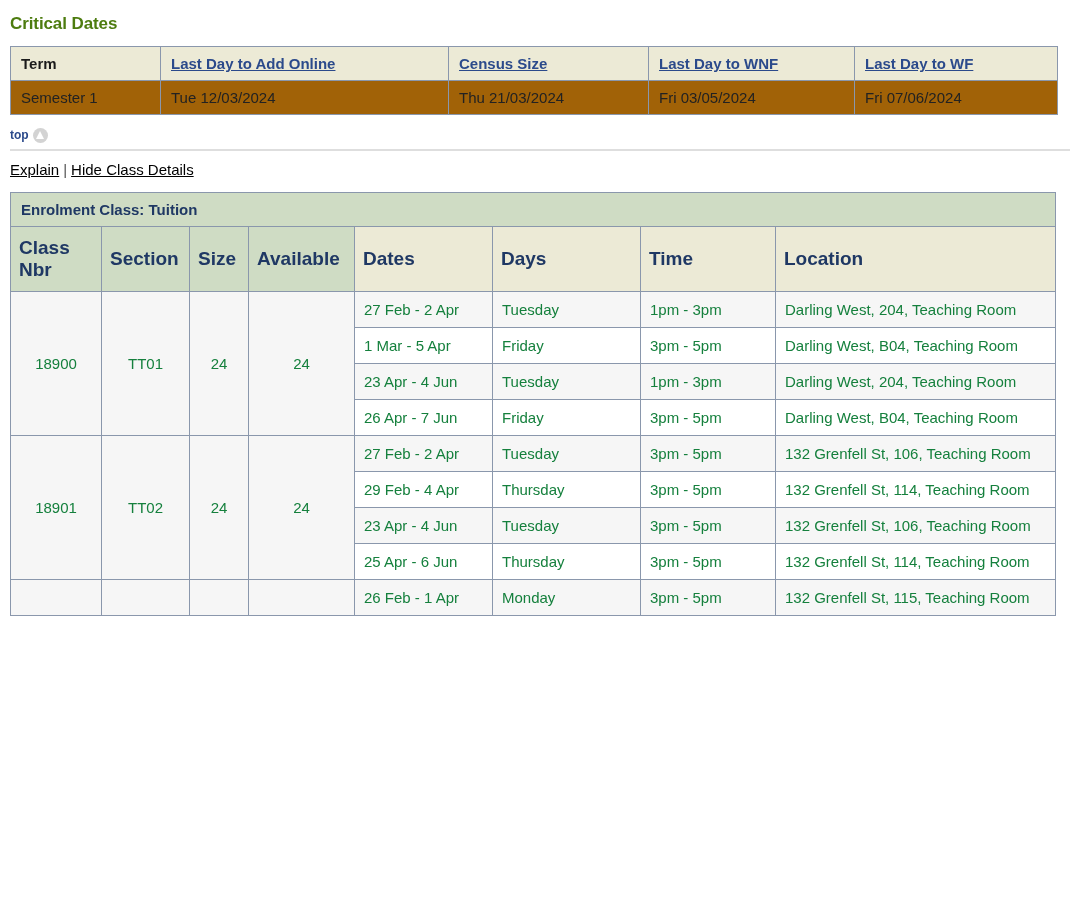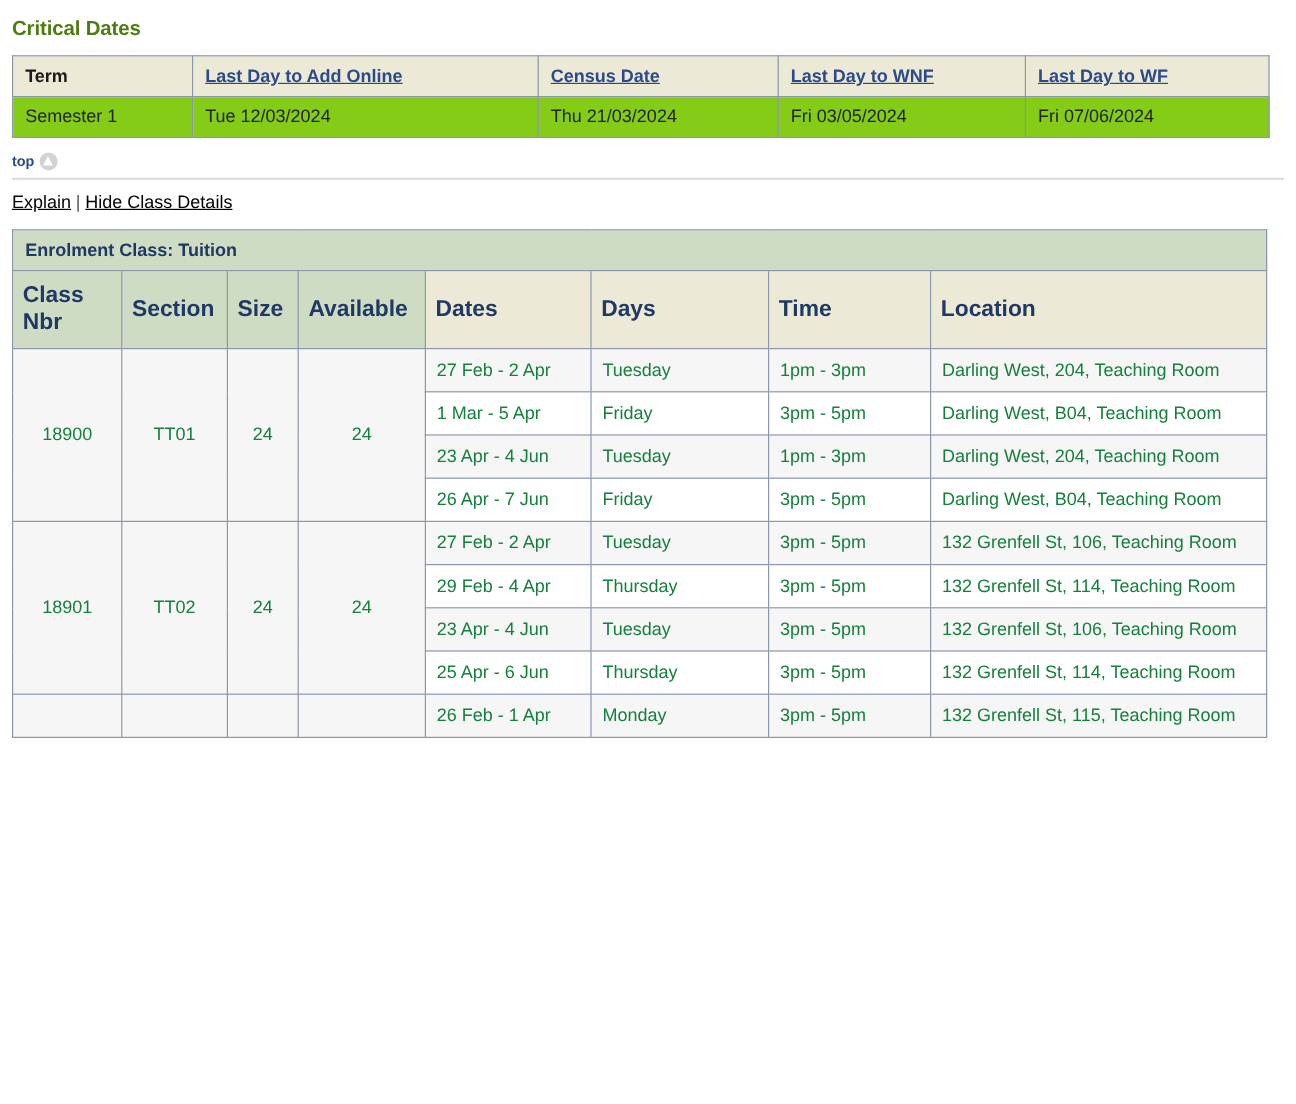--- a/index.html
+++ b/index.html
@@ -35,21 +35,21 @@
     border: 1px solid #8a97ac;
     background: #ffffff;
   }
   table.grid td, table.grid th {
     border: 1px solid #8a97ac;
     padding: 7px 10px;
     text-align: left;
     vertical-align: middle;
     font-weight: normal;
     font-size: 15px;
-    background: #84cc16;
+    background: #a16207;
   }
   table.critical-dates {
     width: 1047px;
     margin-bottom: 10px;
   }
   table.critical-dates th {
     background: #ecead6;
     font-weight: bold;
     color: #1f3864;
     padding: 8px 10px;
@@ -171,21 +171,21 @@
       <col style="width:150px">
       <col style="width:288px">
       <col style="width:200px">
       <col style="width:206px">
       <col style="width:203px">
     </colgroup>
     <thead>
       <tr>
         <th class="plain"><span>Term</span></th>
         <th><a href="#" class="hdr-link">Last Day to Add Online</a></th>
-        <th><a href="#" class="hdr-link">Census Date</a></th>
+        <th><a href="#" class="hdr-link">Census Size</a></th>
         <th><a href="#" class="hdr-link">Last Day to WNF</a></th>
         <th><a href="#" class="hdr-link">Last Day to WF</a></th>
       </tr>
     </thead>
     <tbody>
       <tr>
         <td>Semester 1</td>
         <td>Tue 12/03/2024</td>
         <td>Thu 21/03/2024</td>
         <td>Fri 03/05/2024</td>

